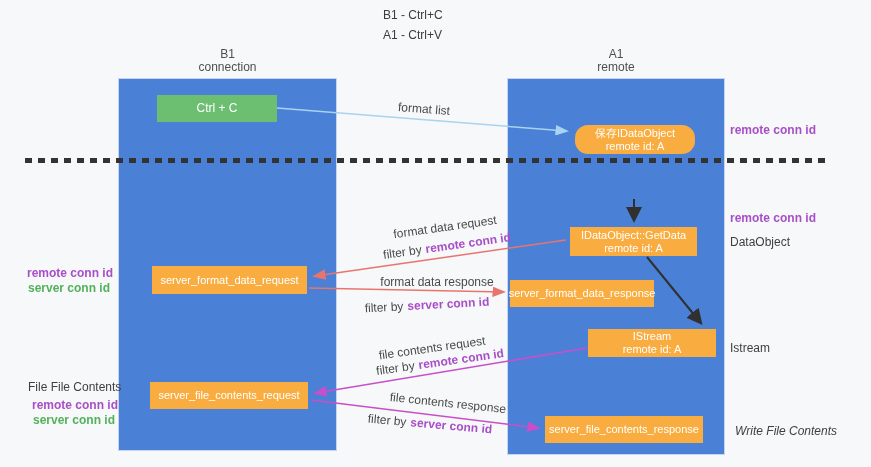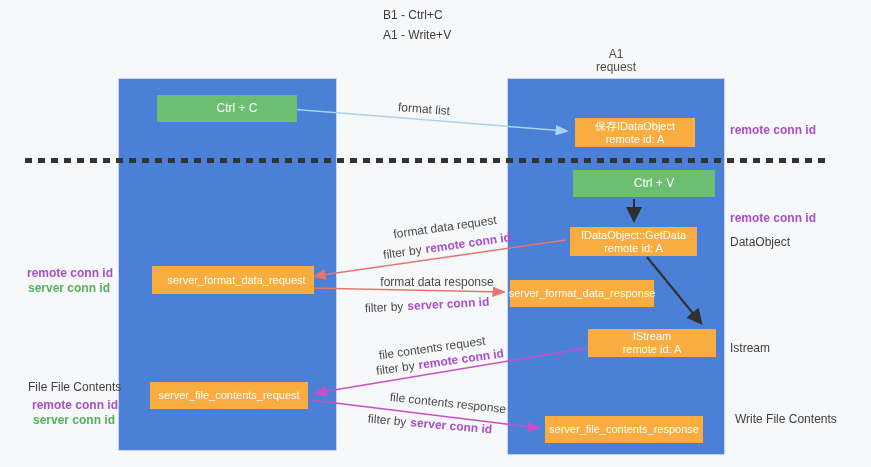--- a/index.html
+++ b/index.html
@@ -26,28 +26,28 @@
     position:absolute;left:25px;top:158px;width:803px;height:5px;
     background:repeating-linear-gradient(90deg,#333 0 7px,transparent 7px 13px);
     z-index:3;
   }
   .arrows{position:absolute;left:0;top:0;z-index:2;}
   .node{
     position:absolute;z-index:4;display:flex;flex-direction:column;
     align-items:center;justify-content:center;text-align:center;
     color:#fff;font-size:11px;line-height:13px;
   }
-  .node.green{background:#6cbe71;padding-left:20px;}
+  .node.green{background:#6cbe71;}
   .node.orange{background:#f9ad41;}
   .node .l{display:block;}
   #n-ctrl-c{left:157px;top:95px;width:120px;height:27px;font-size:12px;}
-  #n-save{left:575px;top:118px;width:120px;height:29px;}
+  #n-save{left:575px;top:125px;width:120px;height:29px;border-radius:13px;}
   #n-ctrl-v{left:573px;top:170px;width:122px;height:27px;font-size:12px;}
   #n-getdata{left:570px;top:227px;width:127px;height:29px;}
-  #n-fmt-req{left:152px;top:266px;width:155px;height:28px;padding-left:7px;}
+  #n-fmt-req{left:152px;top:266px;width:155px;height:28px;}
   #n-fmt-res{left:510px;top:280px;width:144px;height:27px;}
   #n-istream{left:588px;top:329px;width:128px;height:28px;}
   #n-file-req{left:150px;top:382px;width:158px;height:27px;}
   #n-file-res{left:545px;top:416px;width:158px;height:27px;}
   .elabel{
     position:absolute;z-index:3;white-space:nowrap;
     font-size:12px;color:#4a4a4a;
     transform:translate(-50%,-50%) rotate(var(--r,0deg));
   }
   .side-label{
@@ -58,26 +58,30 @@
   .greentx{color:#53b15b;font-weight:bold;}
   .filter-prefix{margin-right:4px;}
 </style>
 </head>
 <body>
 
 <div class="stage">
 
   <div class="title">
     <div>B1 - Ctrl+C</div>
-    <div>A1 - Write+V</div>
+    <div>A1 - Ctrl+V</div>
   </div>
 
+  <div class="col-header" style="left:118px;width:219px;">
+    <div>B1</div>
+    <div>connection</div>
+  </div>
   <div class="col-header" style="left:507px;width:218px;text-align:center;">
     <div>A1</div>
-    <div>request</div>
+    <div>remote</div>
   </div>
 
   <div class="lifeline" id="col-left"></div>
   <div class="lifeline" id="col-right"></div>
 
   <div class="dashed-divider"></div>
 
   <svg class="arrows" width="871" height="467">
     <defs>
       <marker id="m-blue" markerWidth="9" markerHeight="7" refX="7" refY="3.5" orient="auto">
@@ -101,23 +105,20 @@
     <path d="M587,348 L316,393" stroke="#c94ec9" stroke-width="1.5" fill="none" marker-end="url(#m-magenta)"></path>
     <path d="M311,400 L538,428" stroke="#c94ec9" stroke-width="1.5" fill="none" marker-end="url(#m-magenta)"></path>
   </svg>
 
   <div class="node green" id="n-ctrl-c">
     <span class="l">Ctrl + C</span>
   </div>
   <div class="node orange" id="n-save">
     <span class="l">保存IDataObject</span>
     <span class="l">remote id: A</span>
-  </div>
-  <div class="node green" id="n-ctrl-v">
-    <span class="l">Ctrl + V</span>
   </div>
   <div class="node orange" id="n-getdata">
     <span class="l">IDataObject::GetData</span>
     <span class="l">remote id: A</span>
   </div>
   <div class="node orange" id="n-fmt-req">
     <span class="l">server_format_data_request</span>
   </div>
   <div class="node orange" id="n-fmt-res">
     <span class="l">server_format_data_response</span>
@@ -152,21 +153,21 @@
 
   <div class="elabel" style="left:448px;top:403px;--r:6deg;">file contents response</div>
   <div class="elabel" style="left:430px;top:424px;--r:5deg;">
     <span class="filter-prefix">filter by</span><span class="purple">server conn id</span>
   </div>
 
   <div class="side-label purple" style="left:730px;top:123px;">remote conn id</div>
   <div class="side-label purple" style="left:730px;top:211px;">remote conn id</div>
   <div class="side-label" style="left:730px;top:235px;">DataObject</div>
   <div class="side-label" style="left:730px;top:341px;">Istream</div>
-  <div class="side-label" style="left:735px;top:412px;">Write File Contents</div>
+  <div class="side-label" style="left:735px;top:424px;font-style:italic;">Write File Contents</div>
 
   <div class="side-label purple" style="left:27px;top:266px;">remote conn id</div>
   <div class="side-label greentx" style="left:28px;top:281px;">server conn id</div>
   <div class="side-label" style="left:28px;top:380px;">File File Contents</div>
   <div class="side-label purple" style="left:32px;top:398px;">remote conn id</div>
   <div class="side-label greentx" style="left:33px;top:413px;">server conn id</div>
 
 </div>
 
 </body></html>

